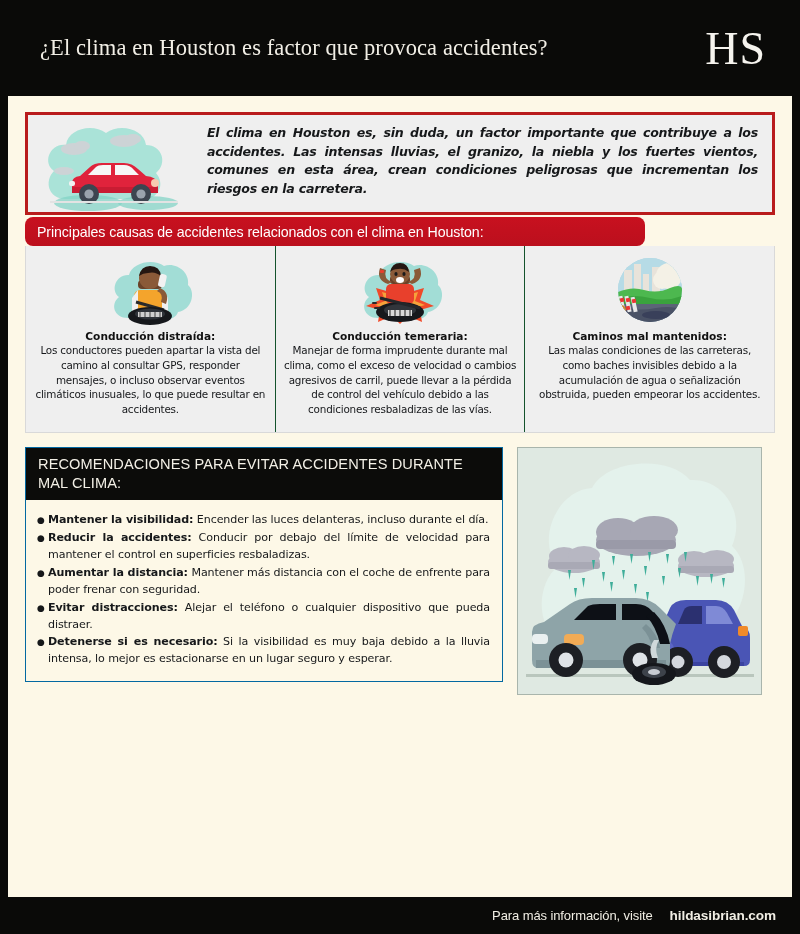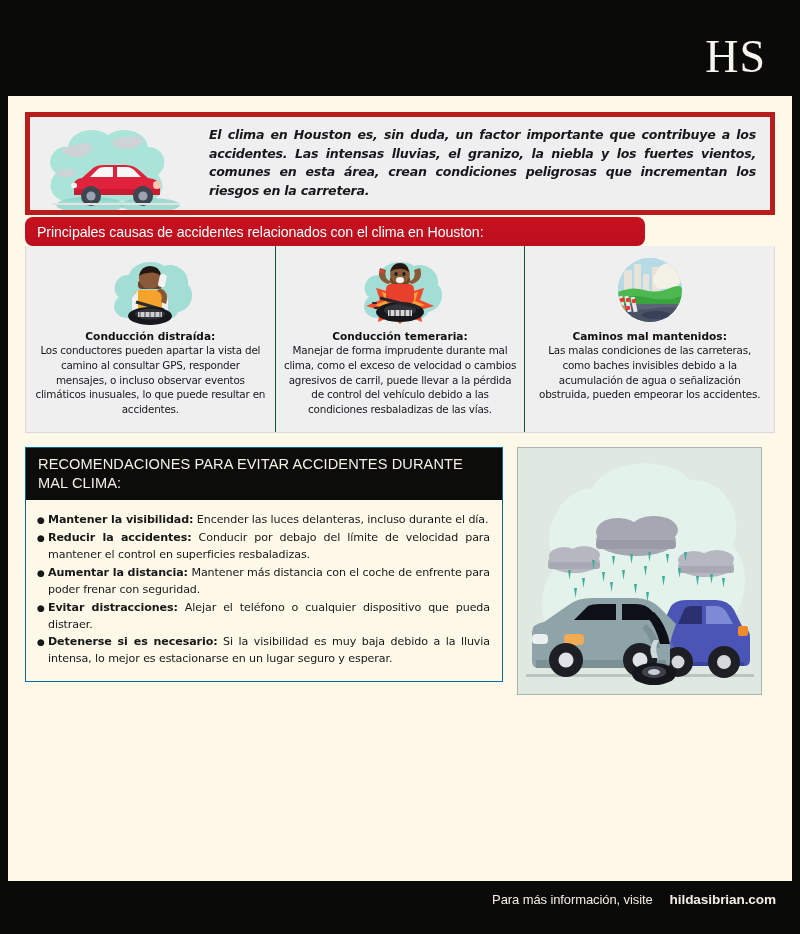--- a/index.html
+++ b/index.html
@@ -27,21 +27,21 @@
     color: #f2efe6;
     font-size: 22.5px;
     line-height: 1.32;
     letter-spacing: .1px;
     max-width: 520px;
     font-weight: 400;
   }
   .logo {
     position: absolute;
     right: 34px;
-    top: 34px;
+    top: 26px;
     font-family: "Liberation Serif", serif;
     font-size: 46px;
     color: #f6f4ee;
     letter-spacing: 1px;
     line-height: 1;
   }
 
   
   .sheet {
     position: absolute;
@@ -49,21 +49,21 @@
     top: 96px;
     width: 784px;
     height: 801px;
     background: #fdf8e7;
     padding: 16px 17px 0 17px;
   }
 
   
   .intro {
     background: #efefef;
-    border: 5px solid #b91c1c;
+    border: 3px solid #b91c1c;
     height: 103px;
     display: flex;
     align-items: stretch;
     overflow: hidden;
   }
   .intro-art {
     width: 175px;
     flex: 0 0 175px;
     position: relative;
     background: #efefef;
@@ -215,21 +215,21 @@
     max-width: 690px;
     letter-spacing: -.1px;
     position: relative;
     z-index: 2;
   }
 
   
   .footer {
     position: absolute;
     left: 0;
-    bottom: 16px;
+    bottom: 0;
     width: 800px;
     height: 37px;
     background: #0a0a08;
   }
   .footer-bar {
     position: absolute;
     right: 0;
     top: 0;
     height: 37px;
     background: #0a0a08;
@@ -241,20 +241,21 @@
     letter-spacing: -.1px;
   }
   .footer-bar b { font-weight: bold; font-size: 13.6px; margin-left: 17px; }
 
   svg { display: block; }
 </style>
 </head>
 <body>
 
 <div class="header">
+  <div class="header-title">¿El clima en Houston es factor que provoca accidentes?</div>
   <div class="logo">HS</div>
 </div>
 
 <div class="sheet">
 
   <div class="intro">
     <div class="intro-art">
       <svg width="175" height="101" viewBox="0 0 175 101">
         <rect width="175" height="101" fill="#efefef"></rect>
         <path d="M38 84 C20 84 16 66 26 56 C14 48 22 28 38 30 C40 14 64 8 78 18 C92 8 116 14 118 30 C134 30 140 48 128 58 C138 70 130 86 112 84 Z" fill="#9ee0d4" opacity=".85"></path>

